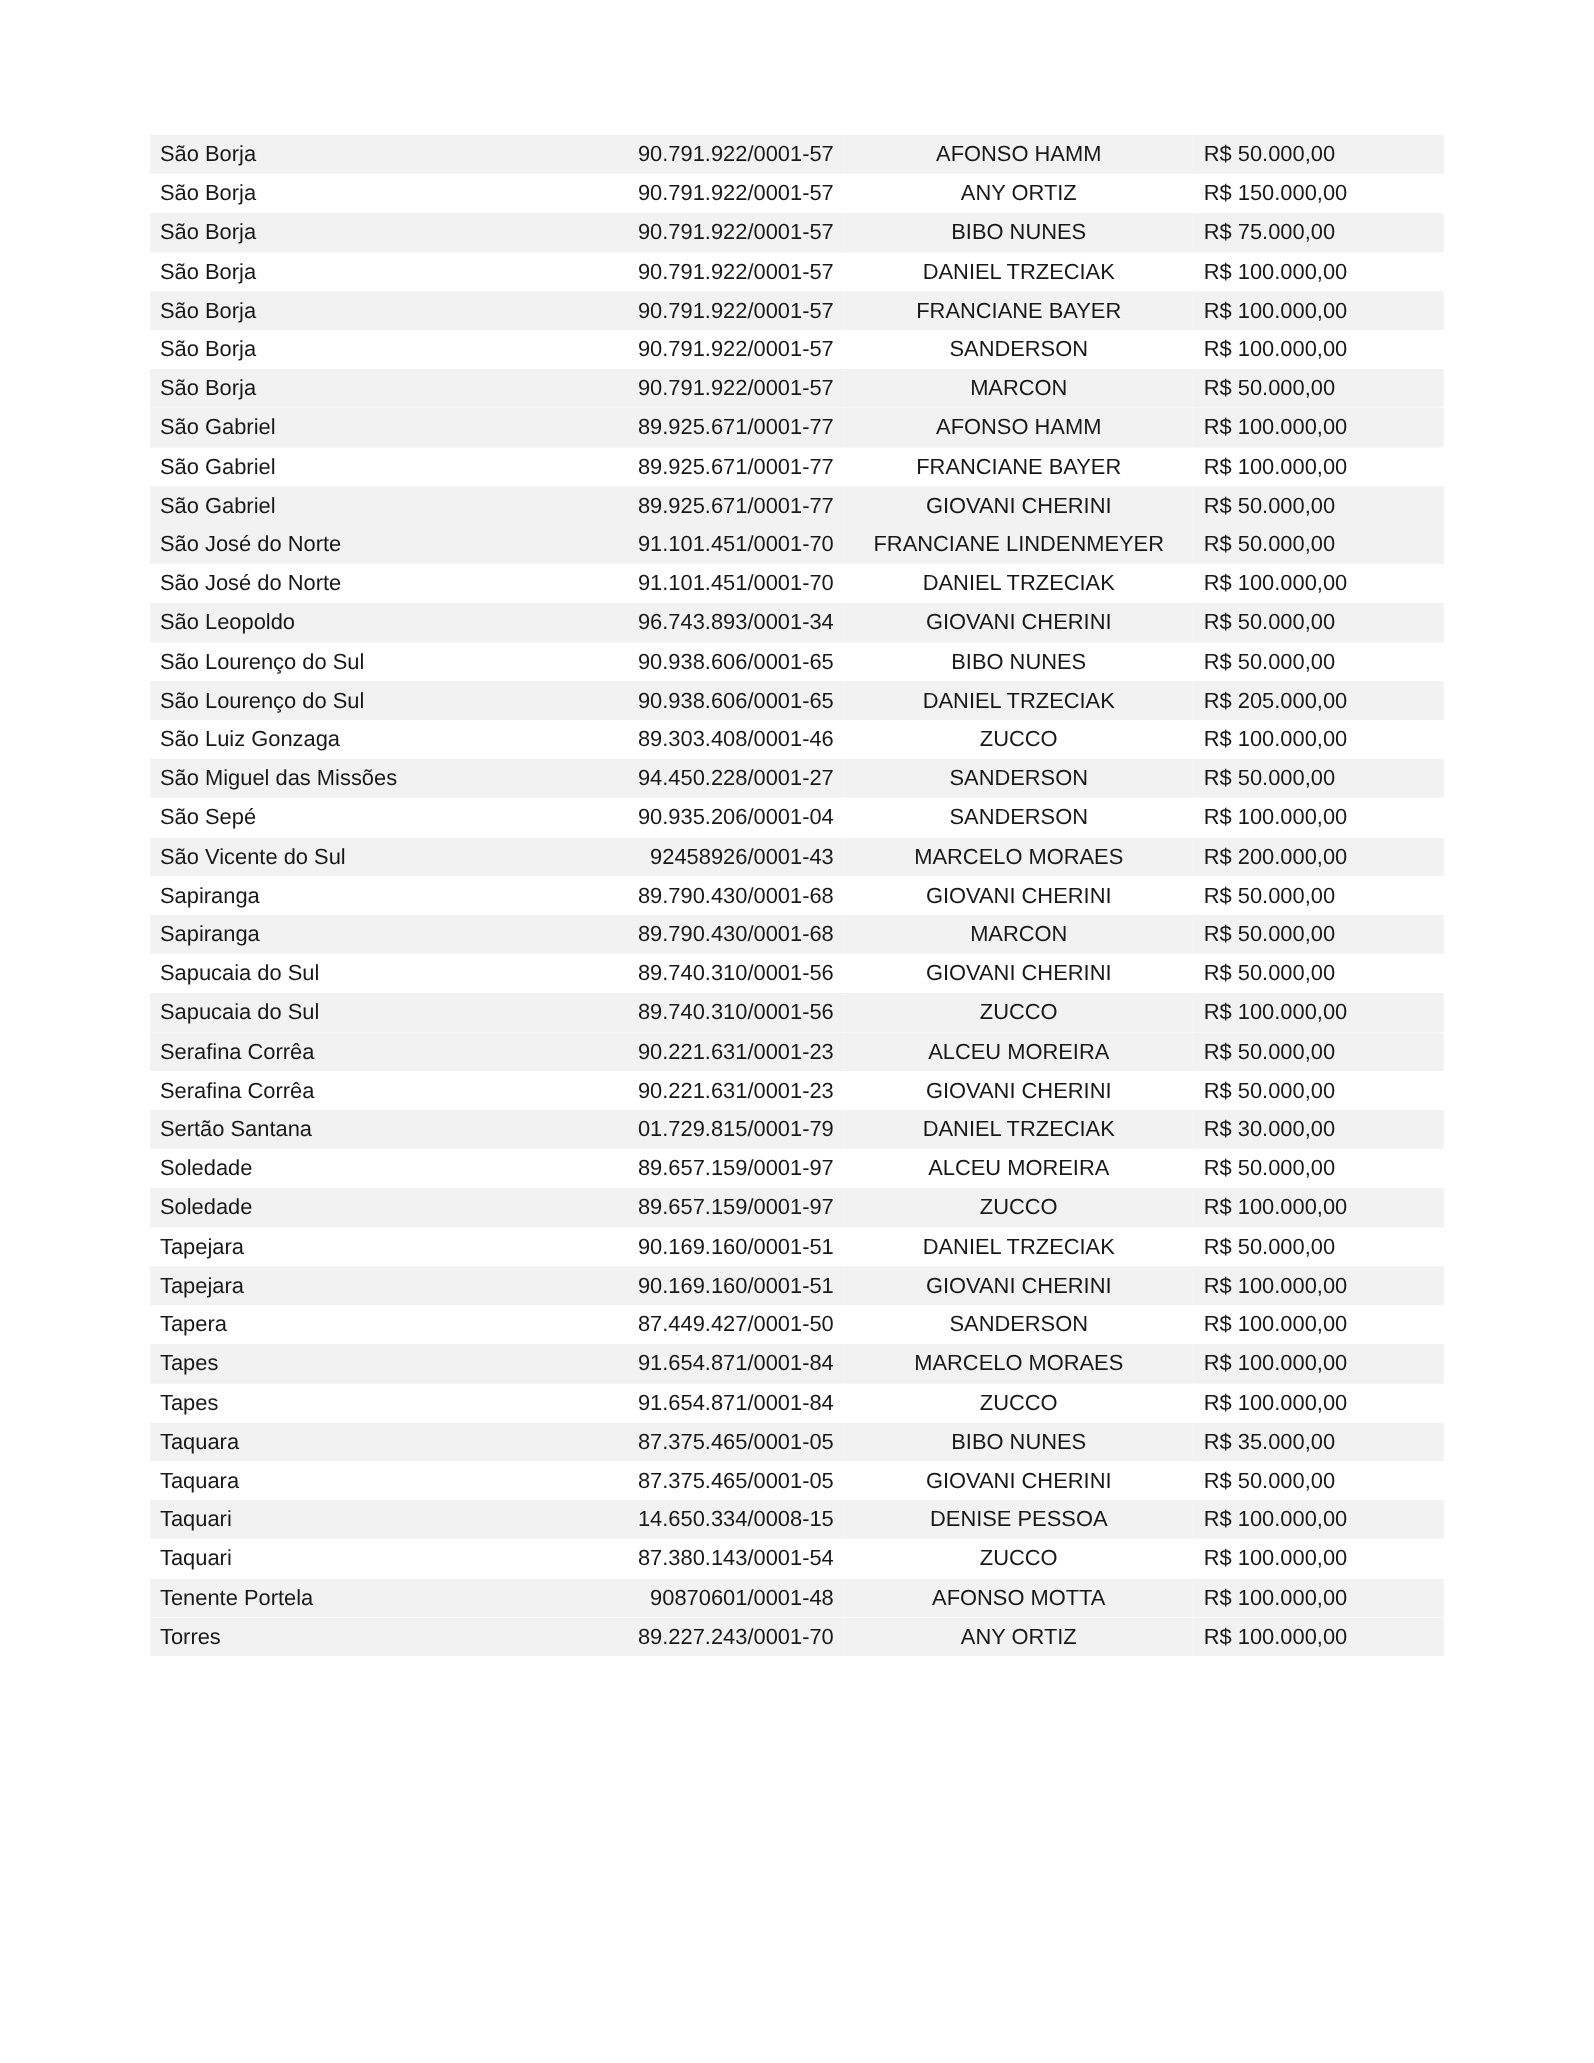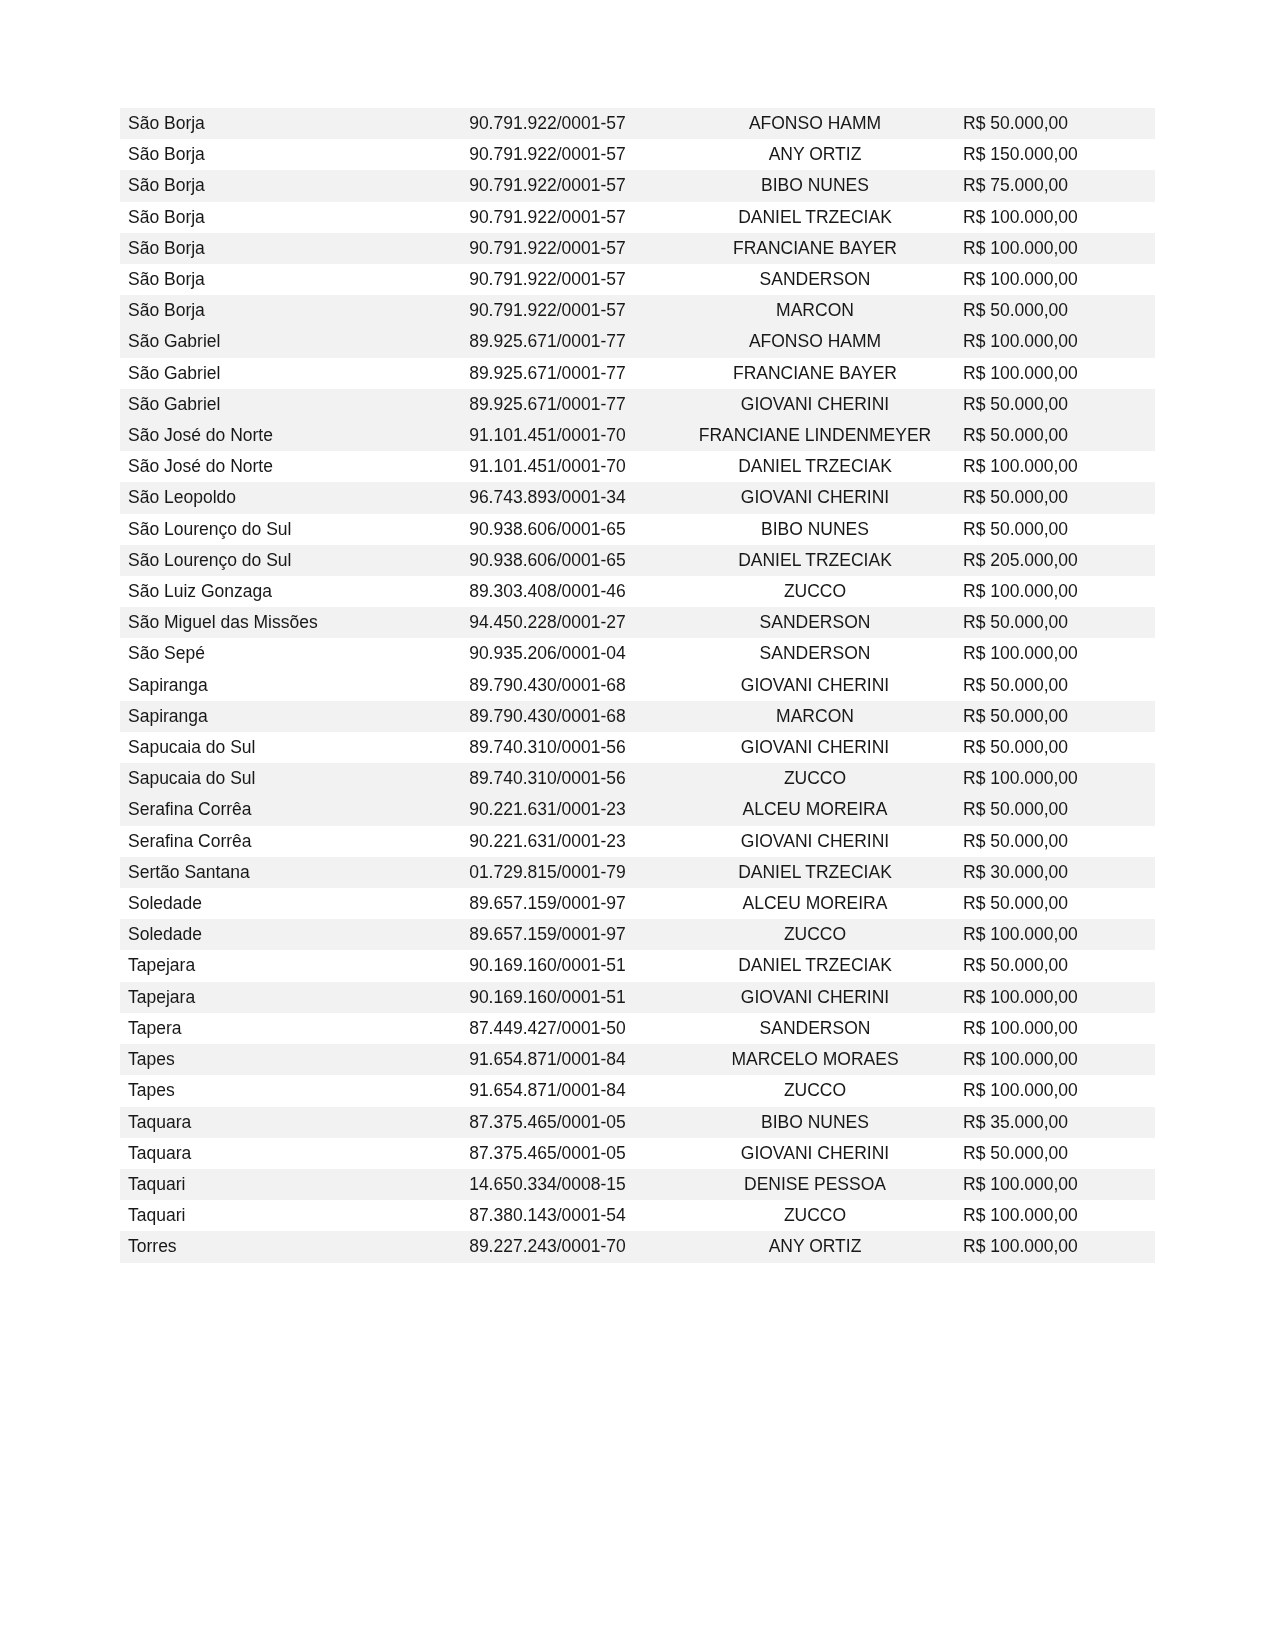--- a/index.html
+++ b/index.html
@@ -37,21 +37,21 @@
   }
   tr.row-even td { background: #f2f2f2; }
   tr.row-odd  td { background: #ffffff; }
 
   col.c-city   { width: 300px; }
   col.c-cnpj   { width: 255px; }
   col.c-name   { width: 280px; }
   col.c-value  { width: 200px; }
 
   td.city  { text-align: left; padding-left: 10px; }
-  td.cnpj  { text-align: center; }
+  td.cnpj  { text-align: right; }
   td.name  { text-align: center; }
   td.value { text-align: left; }
 </style>
 </head>
 <body>
 
 <div class="page">
   <table class="data-table">
     <colgroup>
       <col class="c-city">
@@ -161,20 +161,26 @@
           <td class="cnpj">94.450.228/0001-27</td>
           <td class="name">SANDERSON</td>
           <td class="value">R$ 50.000,00</td>
         </tr>
         <tr class="row-odd">
           <td class="city">São Sepé</td>
           <td class="cnpj">90.935.206/0001-04</td>
           <td class="name">SANDERSON</td>
           <td class="value">R$ 100.000,00</td>
         </tr>
+        <tr class="row-even">
+          <td class="city">São Vicente do Sul</td>
+          <td class="cnpj">92458926/0001-43</td>
+          <td class="name">MARCELO MORAES</td>
+          <td class="value">R$ 200.000,00</td>
+        </tr>
         <tr class="row-odd">
           <td class="city">Sapiranga</td>
           <td class="cnpj">89.790.430/0001-68</td>
           <td class="name">GIOVANI CHERINI</td>
           <td class="value">R$ 50.000,00</td>
         </tr>
         <tr class="row-even">
           <td class="city">Sapiranga</td>
           <td class="cnpj">89.790.430/0001-68</td>
           <td class="name">MARCON</td>
@@ -267,20 +273,26 @@
         <tr class="row-even">
           <td class="city">Taquari</td>
           <td class="cnpj">14.650.334/0008-15</td>
           <td class="name">DENISE PESSOA</td>
           <td class="value">R$ 100.000,00</td>
         </tr>
         <tr class="row-odd">
           <td class="city">Taquari</td>
           <td class="cnpj">87.380.143/0001-54</td>
           <td class="name">ZUCCO</td>
+          <td class="value">R$ 100.000,00</td>
+        </tr>
+        <tr class="row-even">
+          <td class="city">Tenente Portela</td>
+          <td class="cnpj">90870601/0001-48</td>
+          <td class="name">AFONSO MOTTA</td>
           <td class="value">R$ 100.000,00</td>
         </tr>
         <tr class="row-even">
           <td class="city">Torres</td>
           <td class="cnpj">89.227.243/0001-70</td>
           <td class="name">ANY ORTIZ</td>
           <td class="value">R$ 100.000,00</td>
         </tr>
       </tbody>
   </table>

